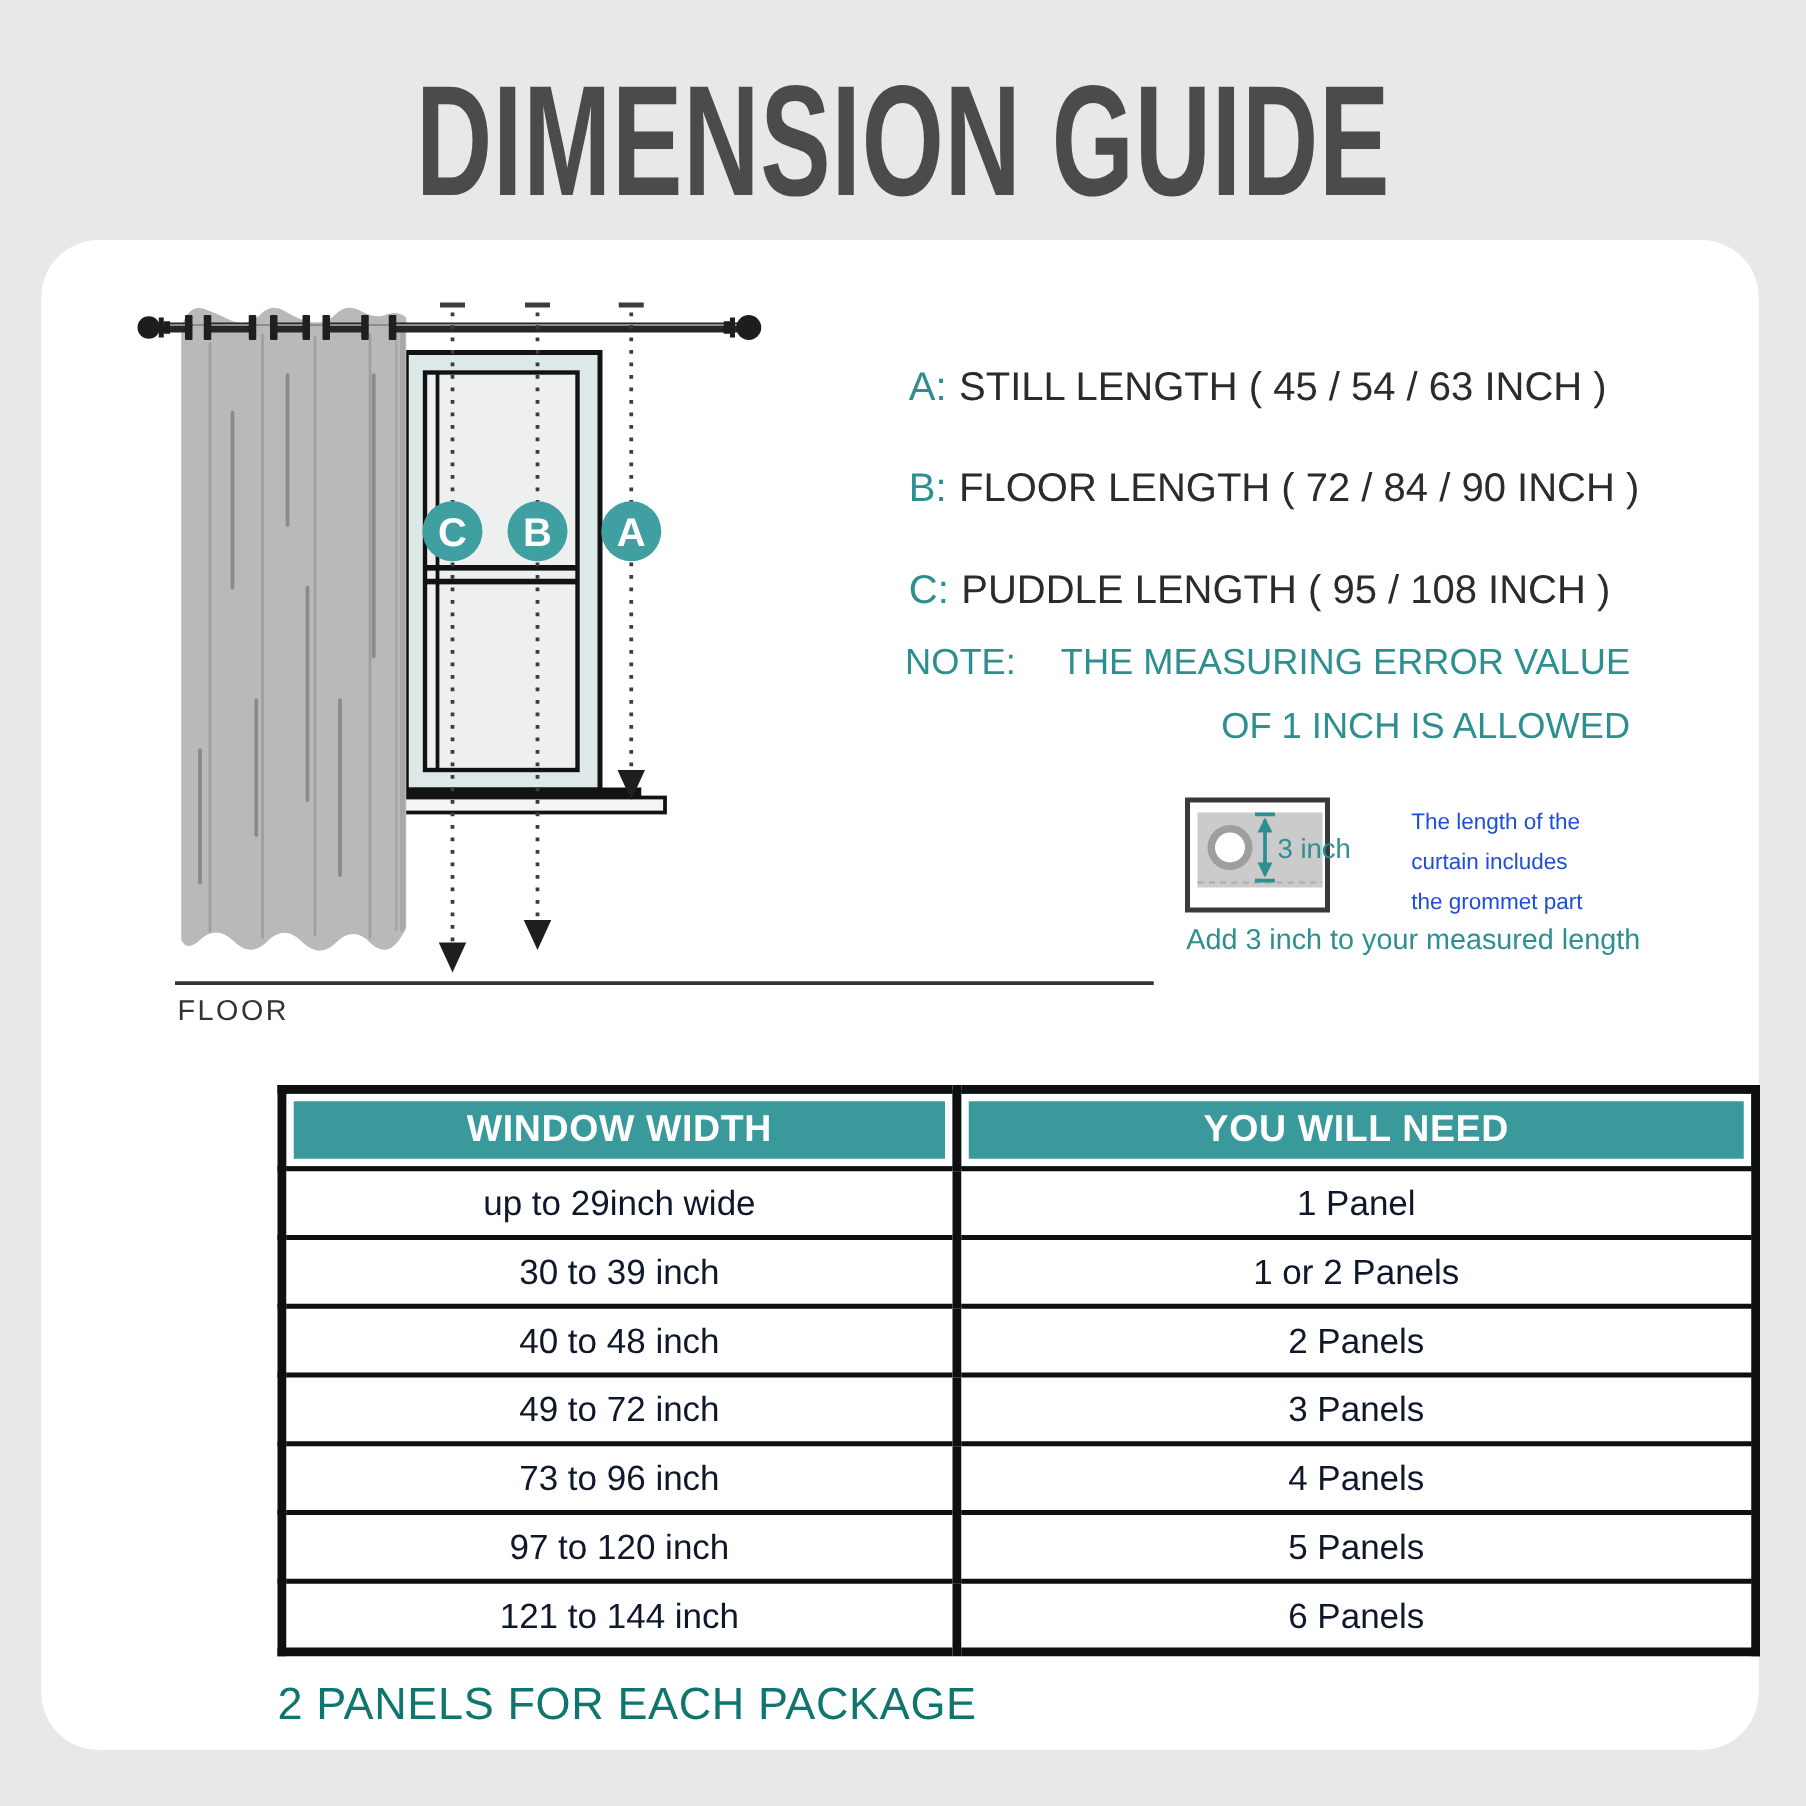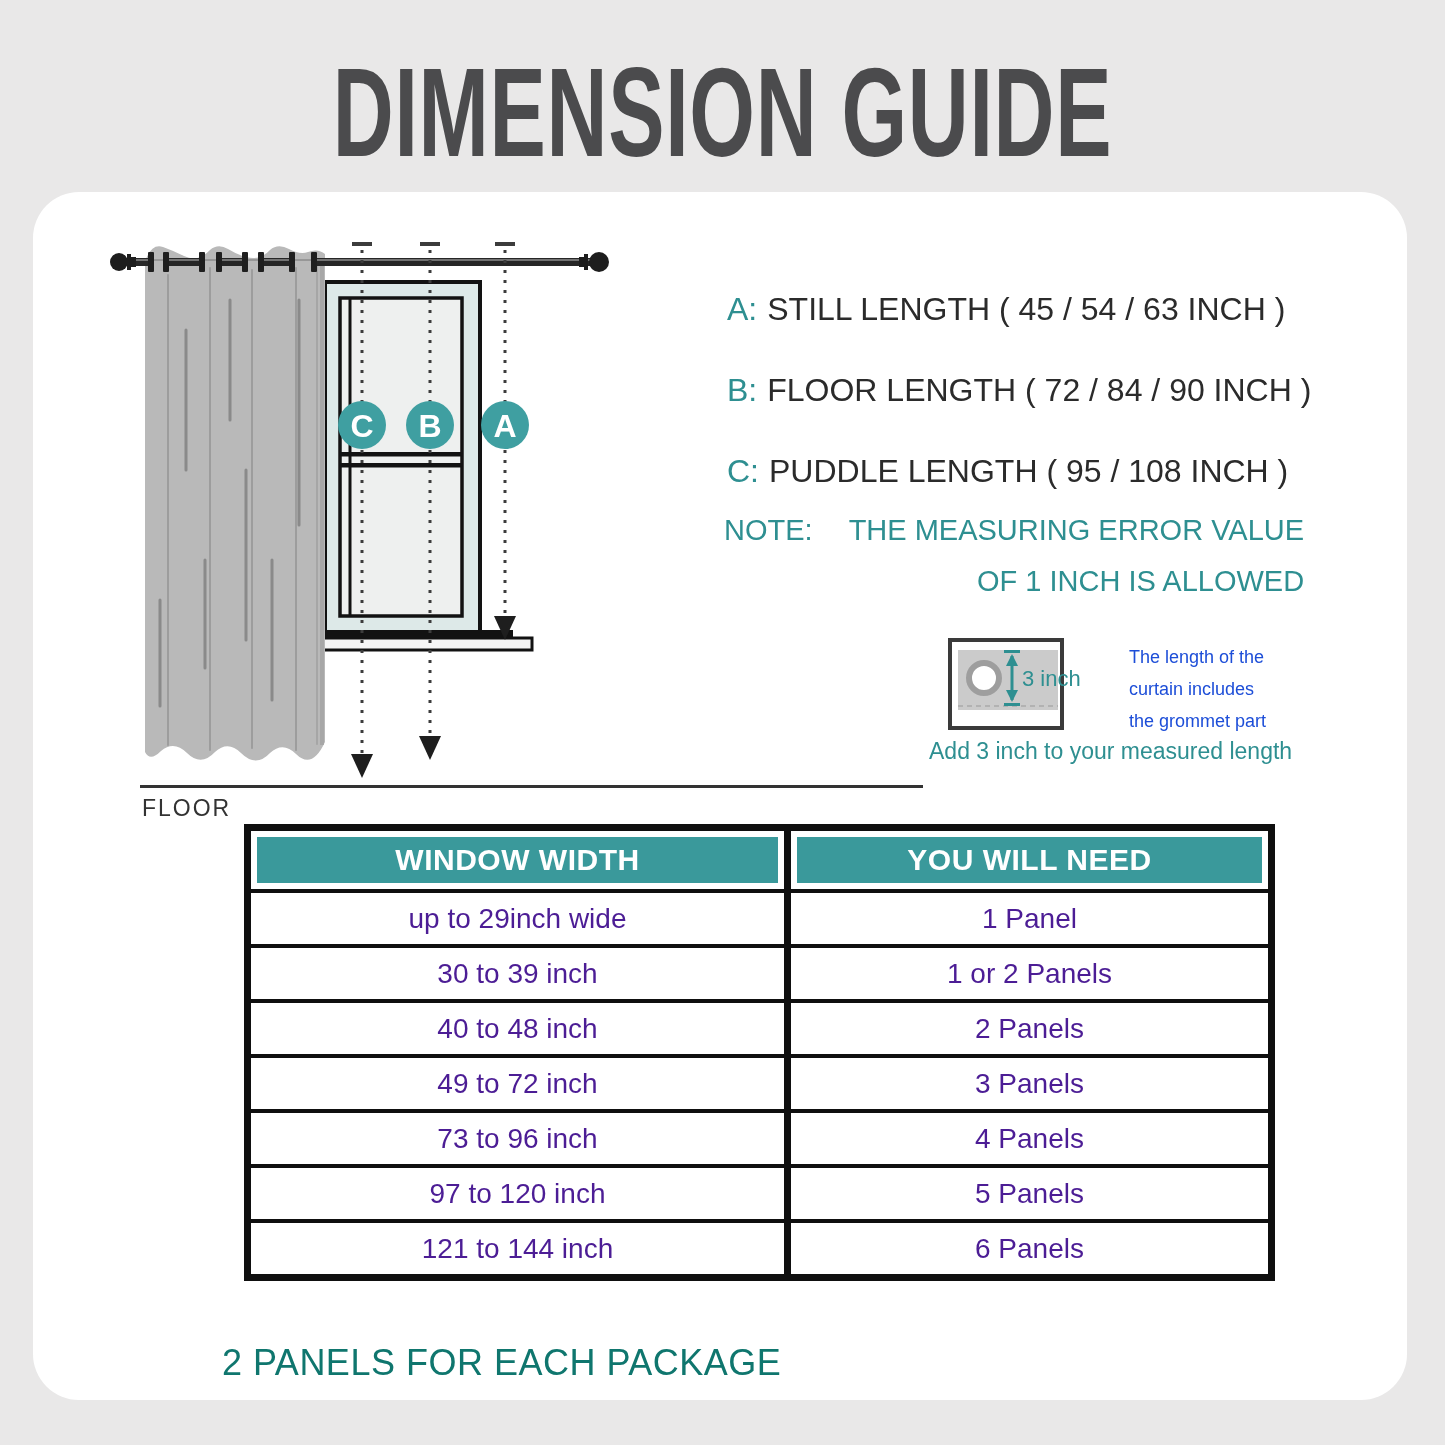--- a/index.html
+++ b/index.html
@@ -25,37 +25,37 @@
   .length-letter{color:#2e8f91;}
   .length-text{margin-left:10px;}
 
   .note{position:absolute;left:724px;top:514px;font-size:29px;color:#2e8f91;}
   .note-line1{white-space:nowrap;}
   .note-label{margin-right:36px;}
   .note-line2{text-align:right;margin-top:18px;}
 
   .grommet-desc{position:absolute;left:1129px;top:641px;font-size:18px;
     color:#1d4ed8;line-height:32px;}
-  .grommet-tip{position:absolute;left:929px;top:738px;font-size:23px;color:#2e8f91;
+  .grommet-tip{position:absolute;left:949px;top:738px;font-size:23px;color:#2e8f91;
     white-space:nowrap;}
 
   table.size-table{
-    position:absolute;left:222px;top:824px;width:1031px;
+    position:absolute;left:222px;top:868px;width:1186px;
     border-collapse:collapse;table-layout:fixed;
-    border:7px solid #0f0f0f;background:#fff;margin-left:22px;
+    border:7px solid #0f0f0f;background:#fff;
   }
   table.size-table col.c1{width:540px;}
   table.size-table th{
     background:#3a999b;color:#ffffff;font-size:30px;font-weight:bold;
     border:4px solid #0f0f0f;height:56px;text-align:center;
     box-shadow:inset 0 0 0 6px #ffffff;letter-spacing:0.5px;
   }
   table.size-table td{
     border:4px solid #0f0f0f;height:49px;text-align:center;
-    font-size:28px;color:#4c1d95;
+    font-size:28px;color:#0f172a;
   }
   table.size-table th:first-child,
   table.size-table td:first-child{border-right-width:7px;}
 
   .footer-caption{position:absolute;left:222px;top:1342px;font-size:36px;
     color:#0f766e;font-weight:500;letter-spacing:0.5px;white-space:nowrap;}
 </style>
 </head>
 <body>
 

